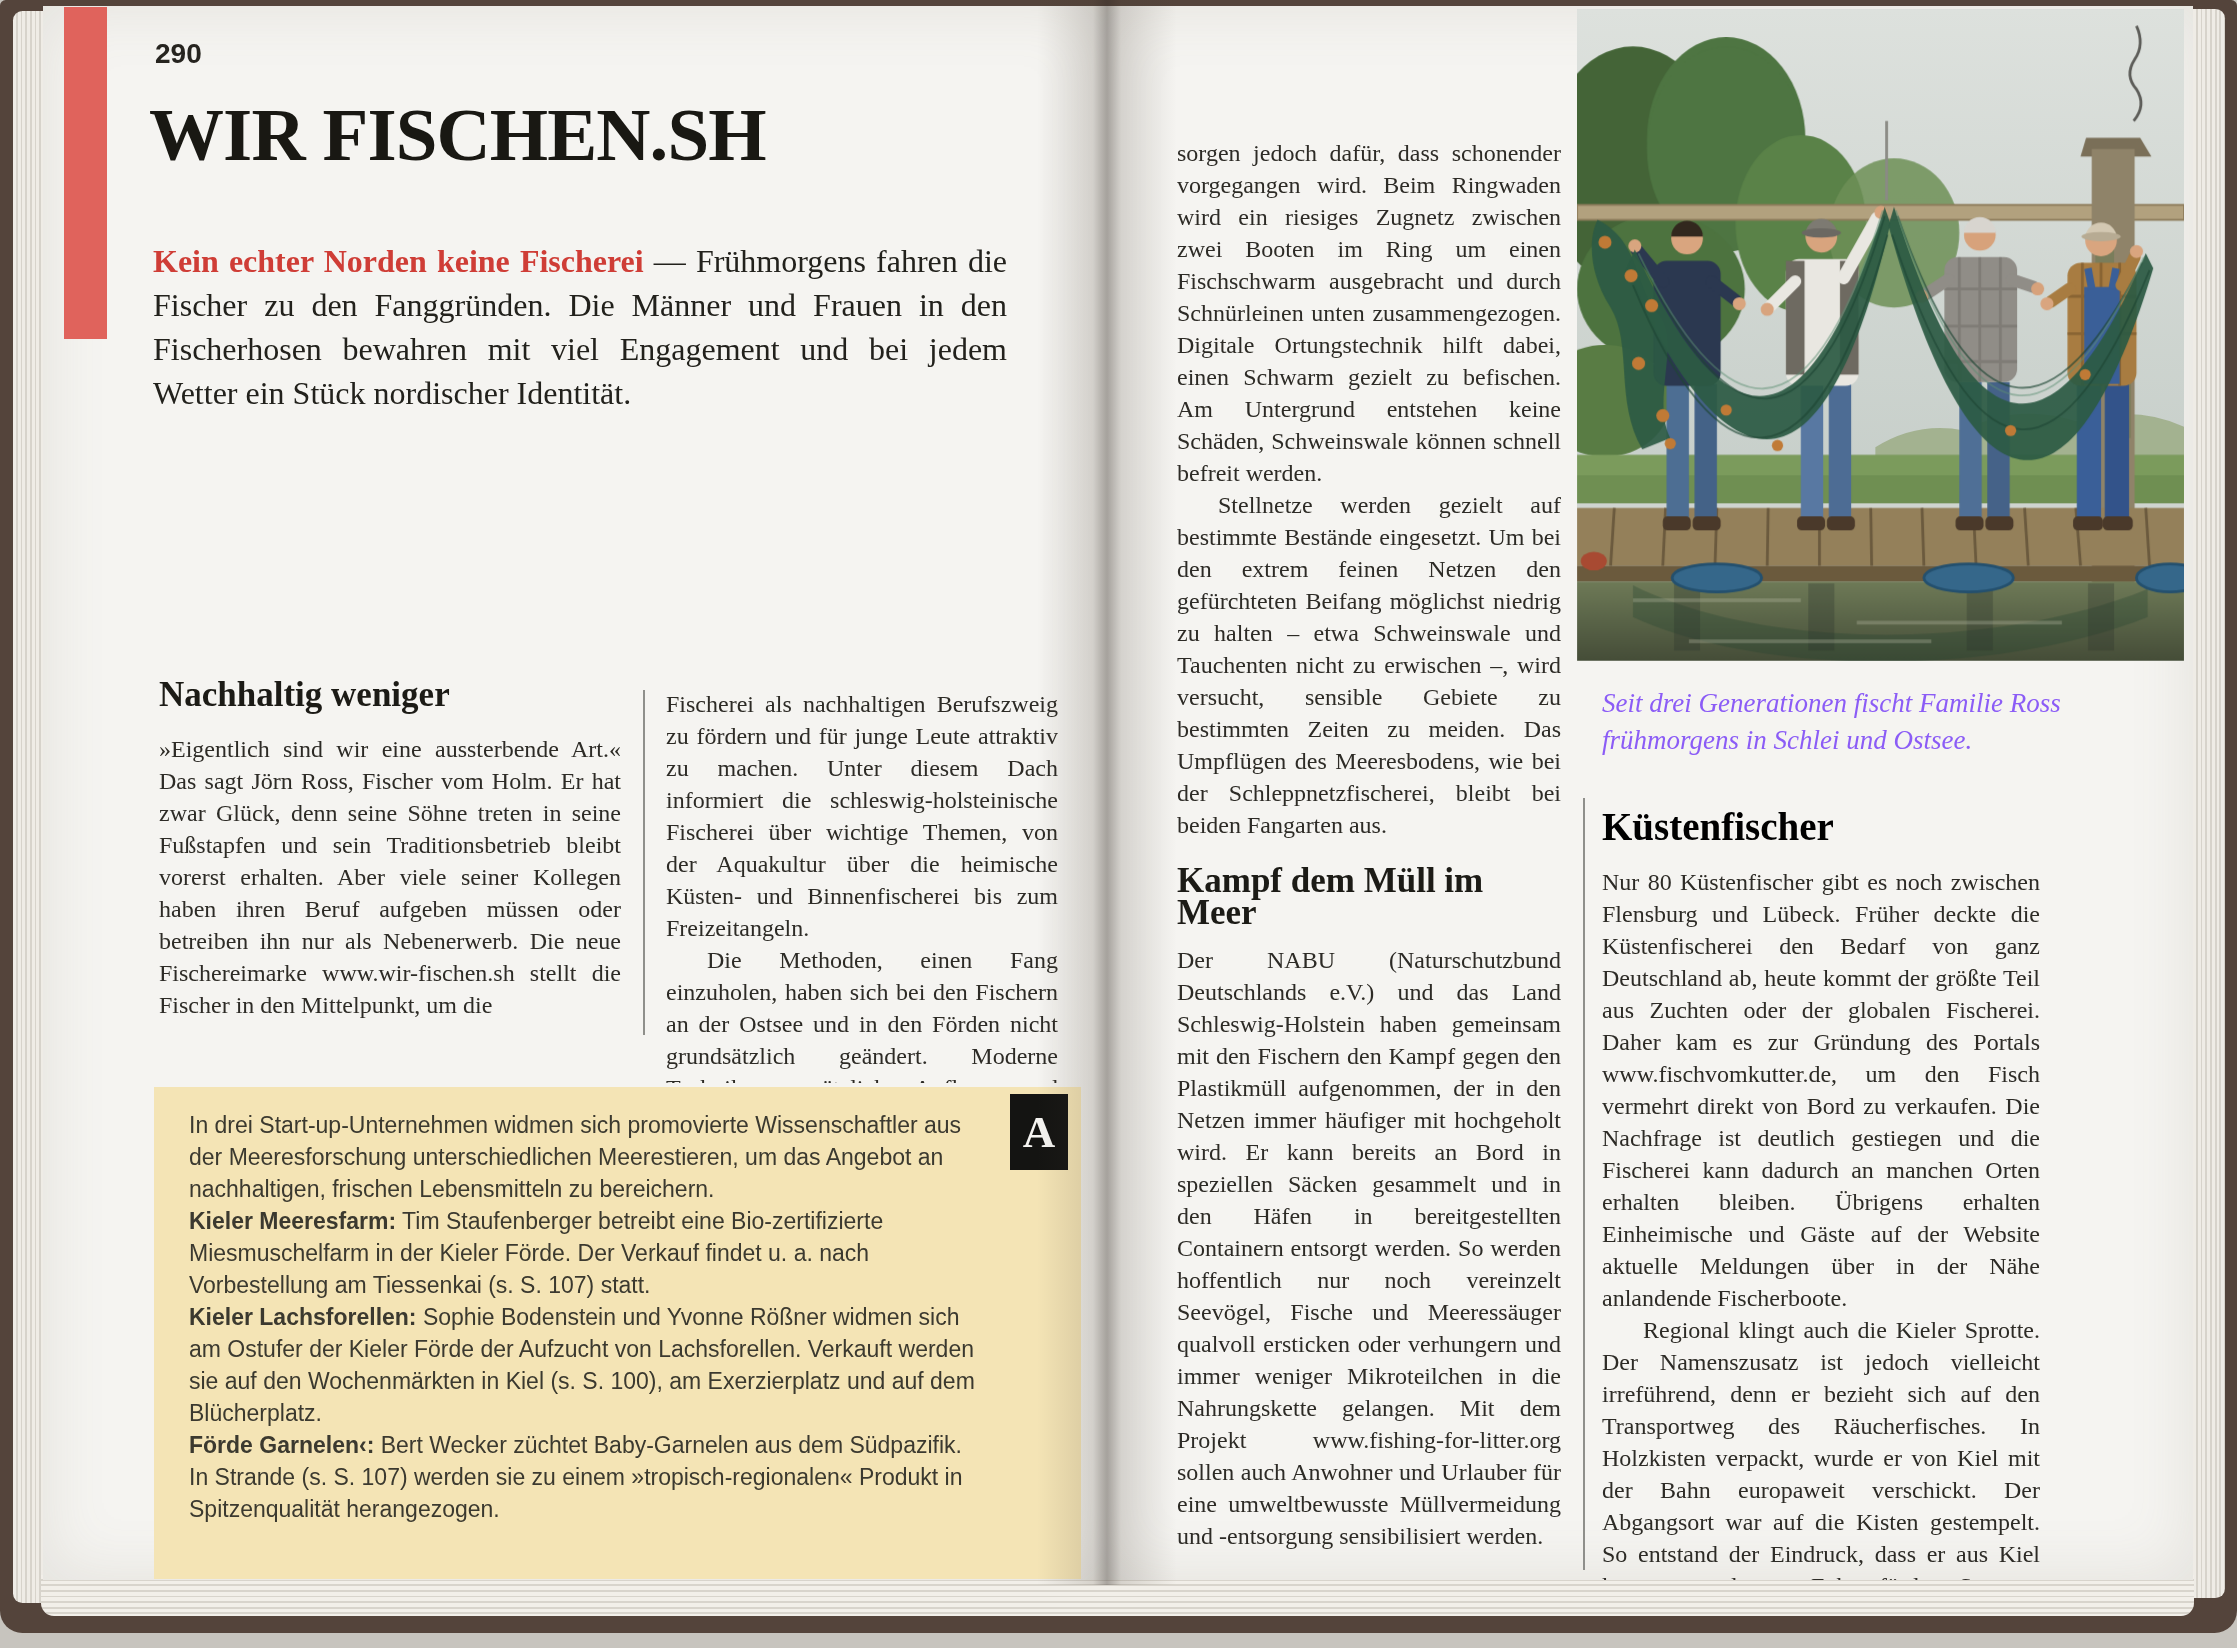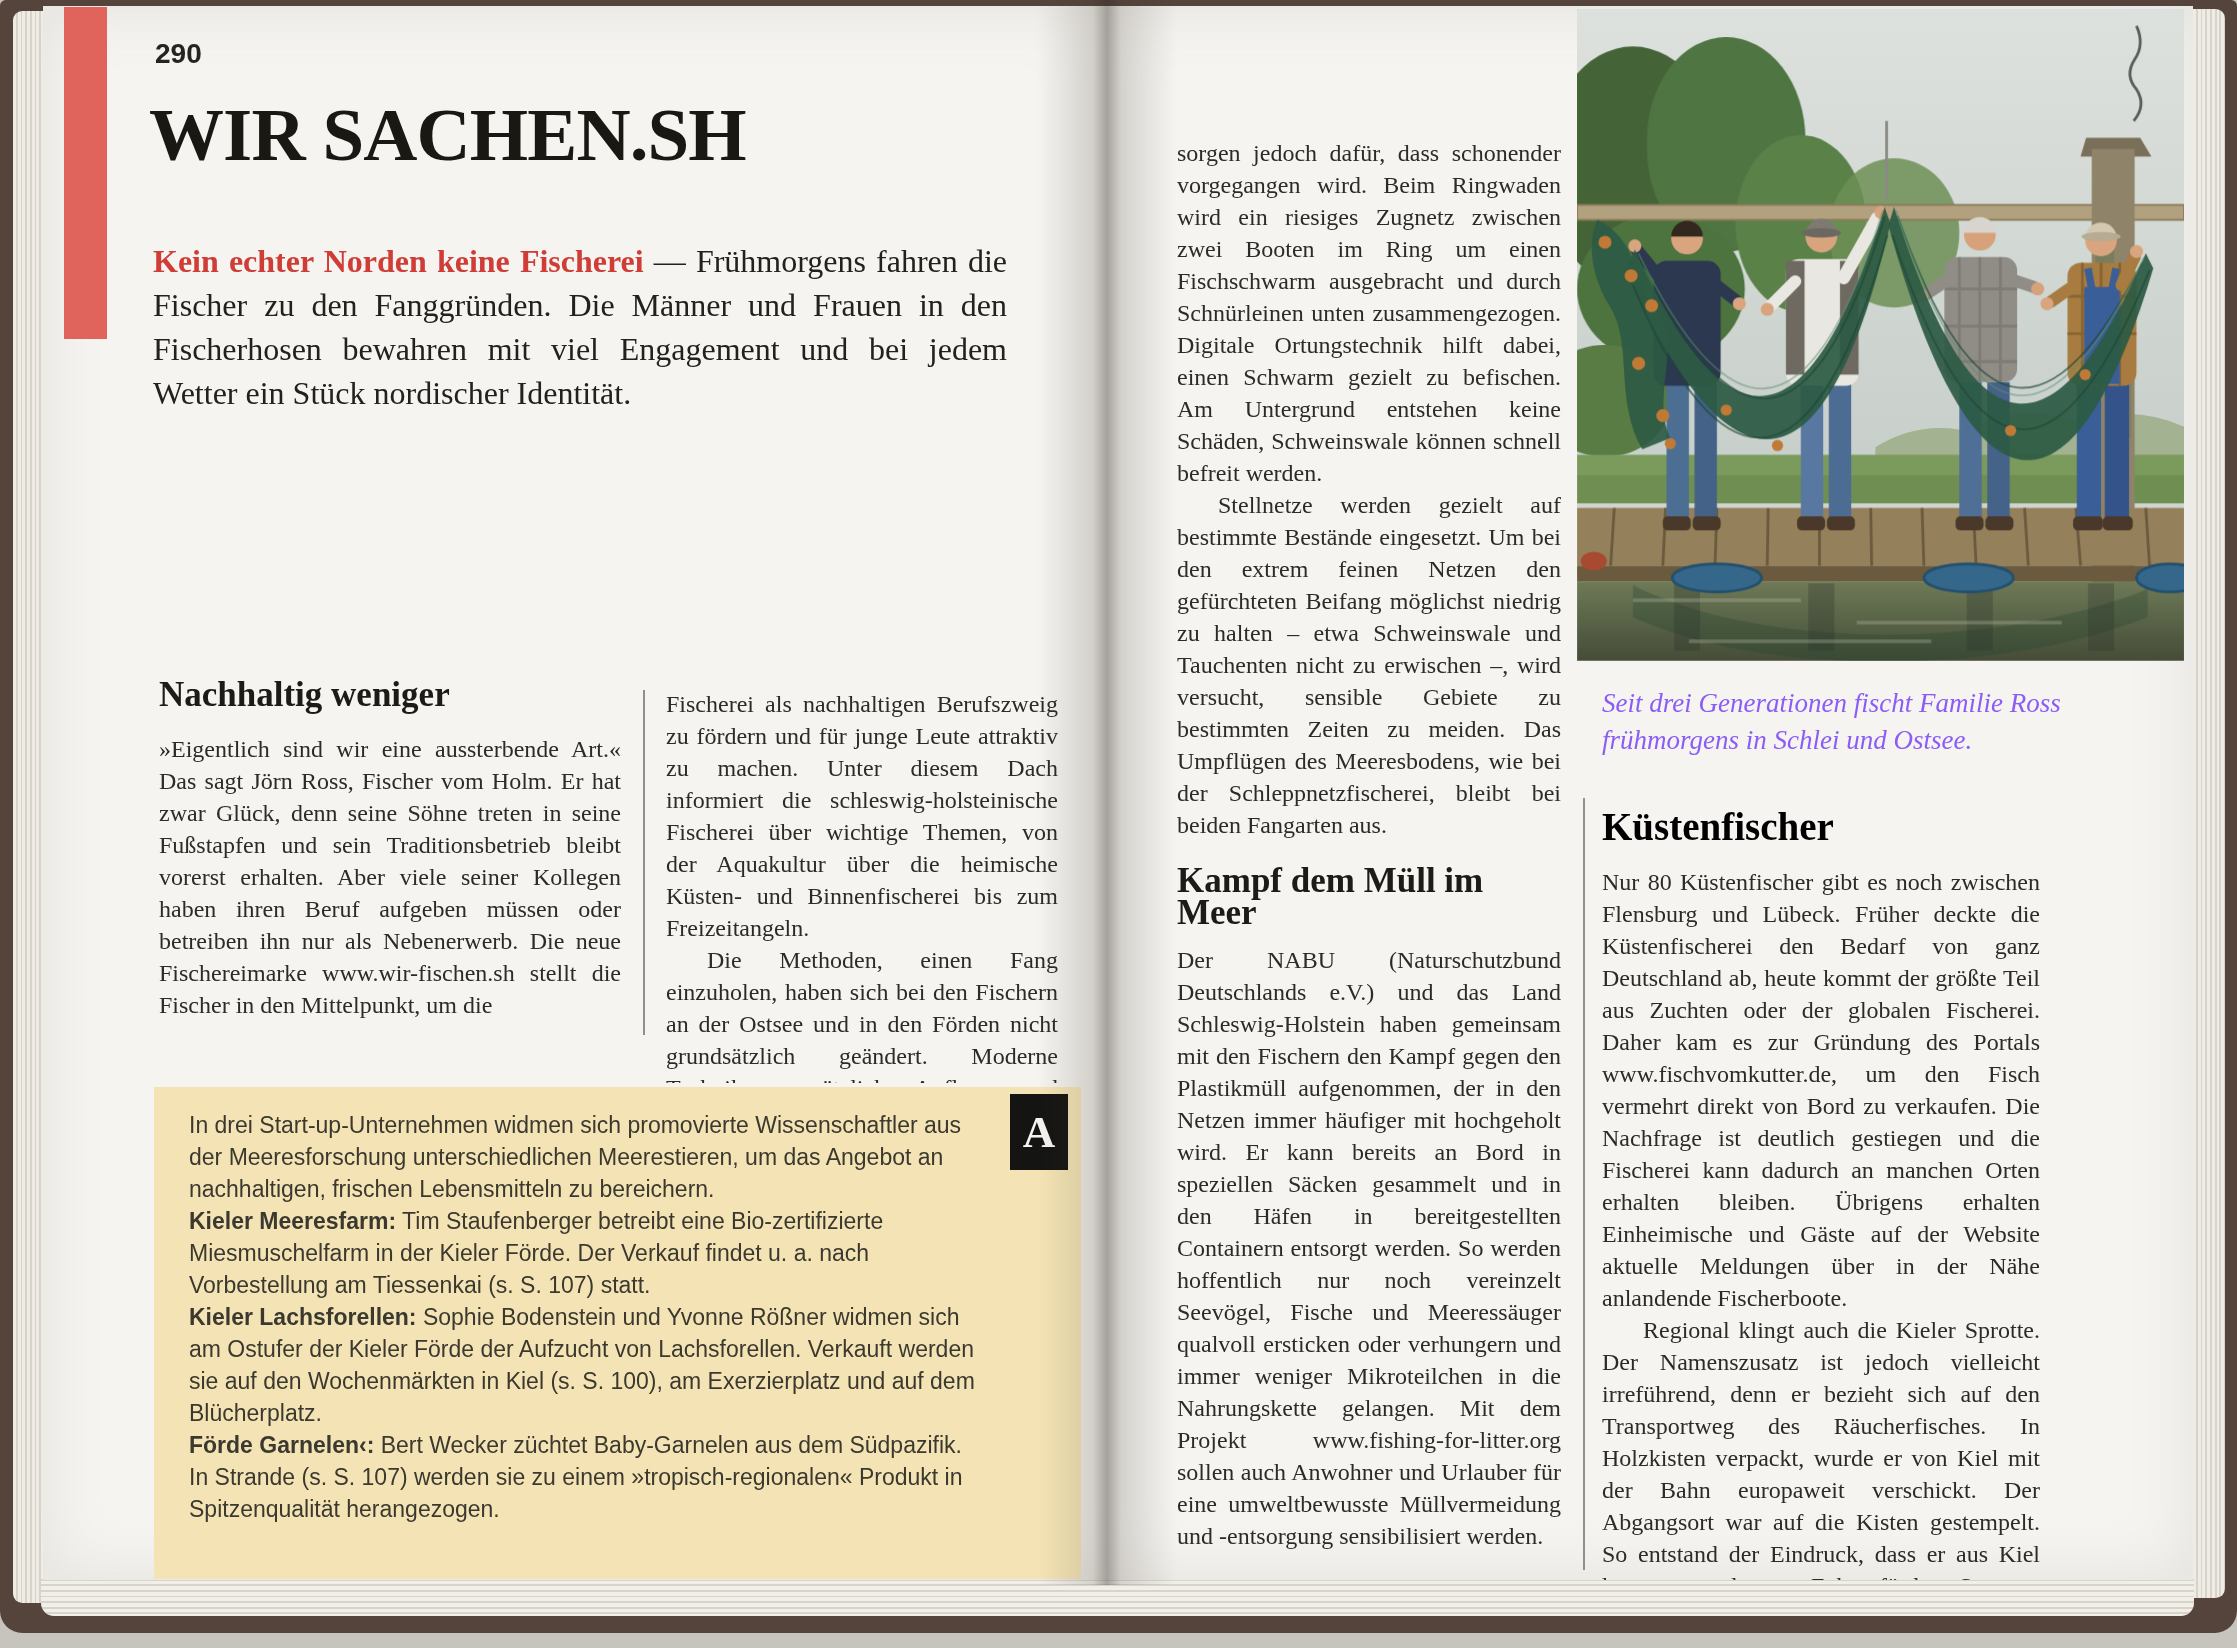--- a/index.html
+++ b/index.html
@@ -56,21 +56,21 @@
 
 <div class="stage">
   <div class="book"></div>
   <div class="edge-left"></div>
   <div class="edge-right"></div>
   <div class="edge-bottom"></div>
 
   <div class="page page-left">
     <div class="abs red-bar"></div>
     <div class="abs pagenum">290</div>
-    <div class="abs title">WIR SACHEN.SH</div>
+    <div class="abs title">WIR FISCHEN.SH</div>
     <div class="abs lead just">
       <span class="hl">Kein echter Norden keine Fischerei</span><span> — Frühmorgens fahren die Fischer zu den Fanggründen. Die Männer und Frauen in den Fischerhosen bewahren mit viel Engagement und bei jedem Wetter ein Stück nordischer Identität.</span>
     </div>
 
     <div class="abs col1L">
       <h2 class="sec-h">Nachhaltig weniger</h2>
       <p class="body-col just">»Eigentlich sind wir eine aussterbende Art.« Das sagt Jörn Ross, Fischer vom Holm. Er hat zwar Glück, denn seine Söhne treten in seine Fußstapfen und sein Traditionsbetrieb bleibt vorerst erhalten. Aber viele seiner Kollegen haben ihren Beruf aufgeben müssen oder betreiben ihn nur als Nebenerwerb. Die neue Fischereimarke www.wir-fischen.sh stellt die Fischer in den Mittelpunkt, um die</p>
     </div>
     <div class="abs vdiv divL"></div>
     <div class="abs col2L body-col">

